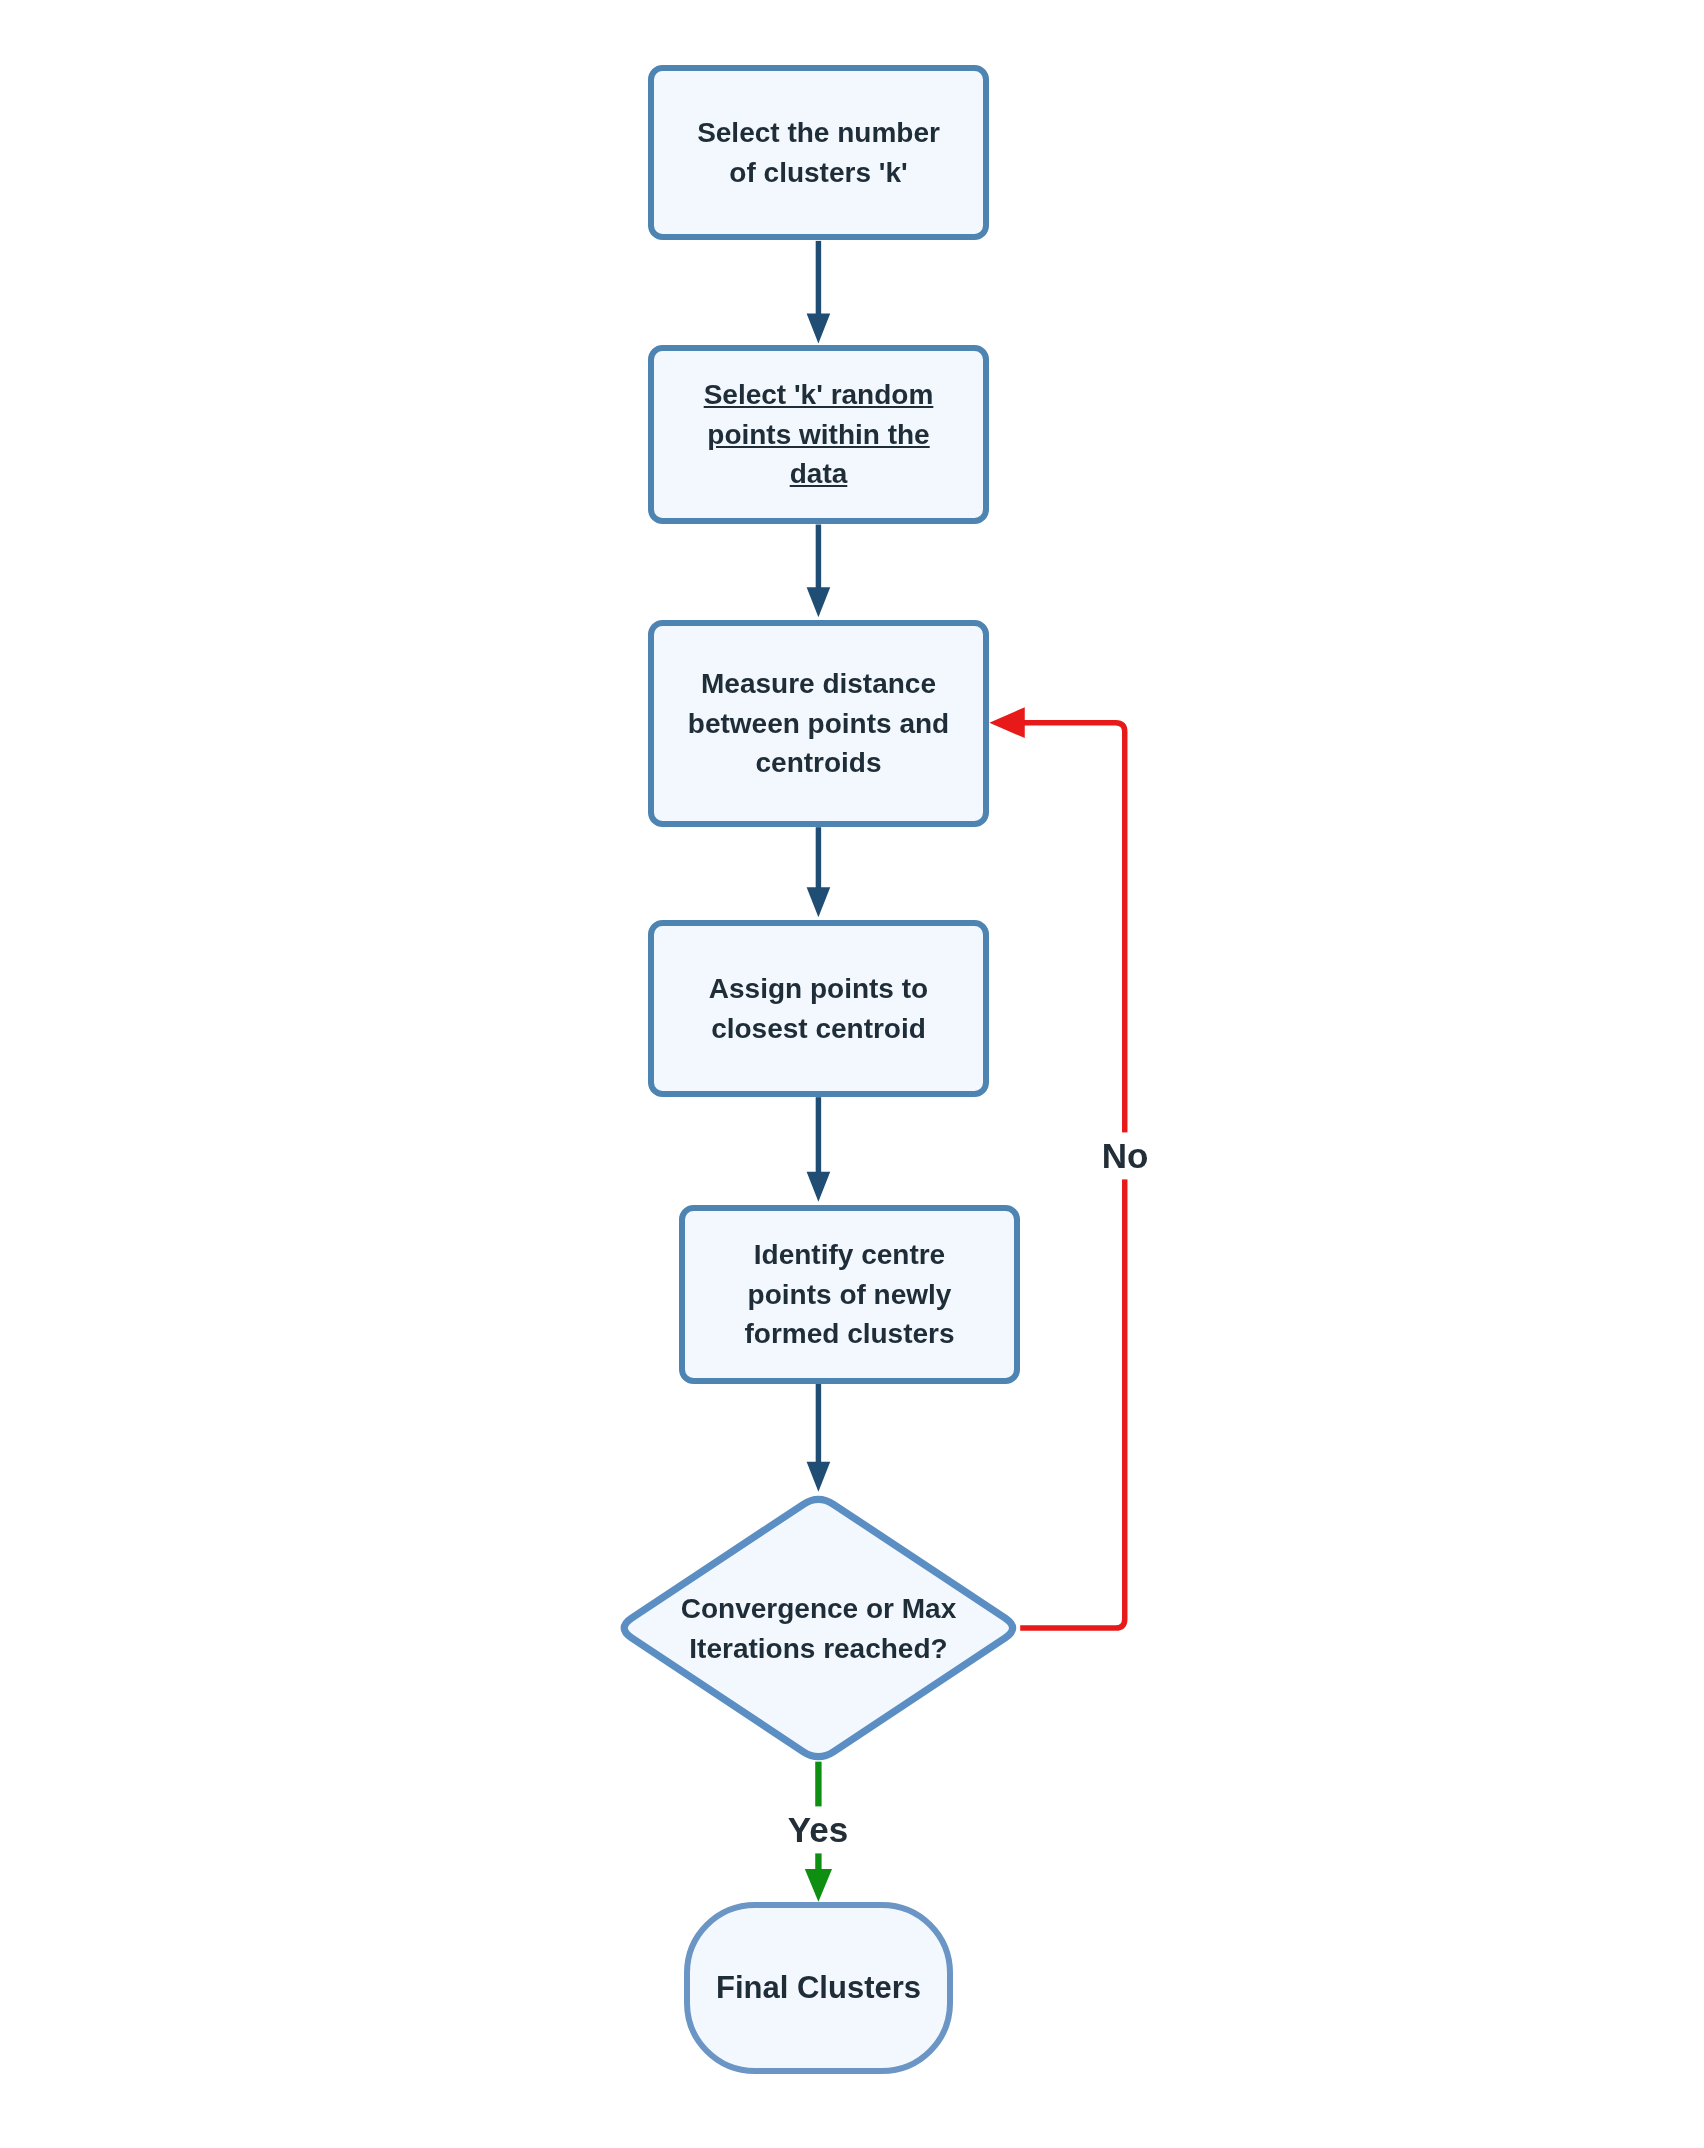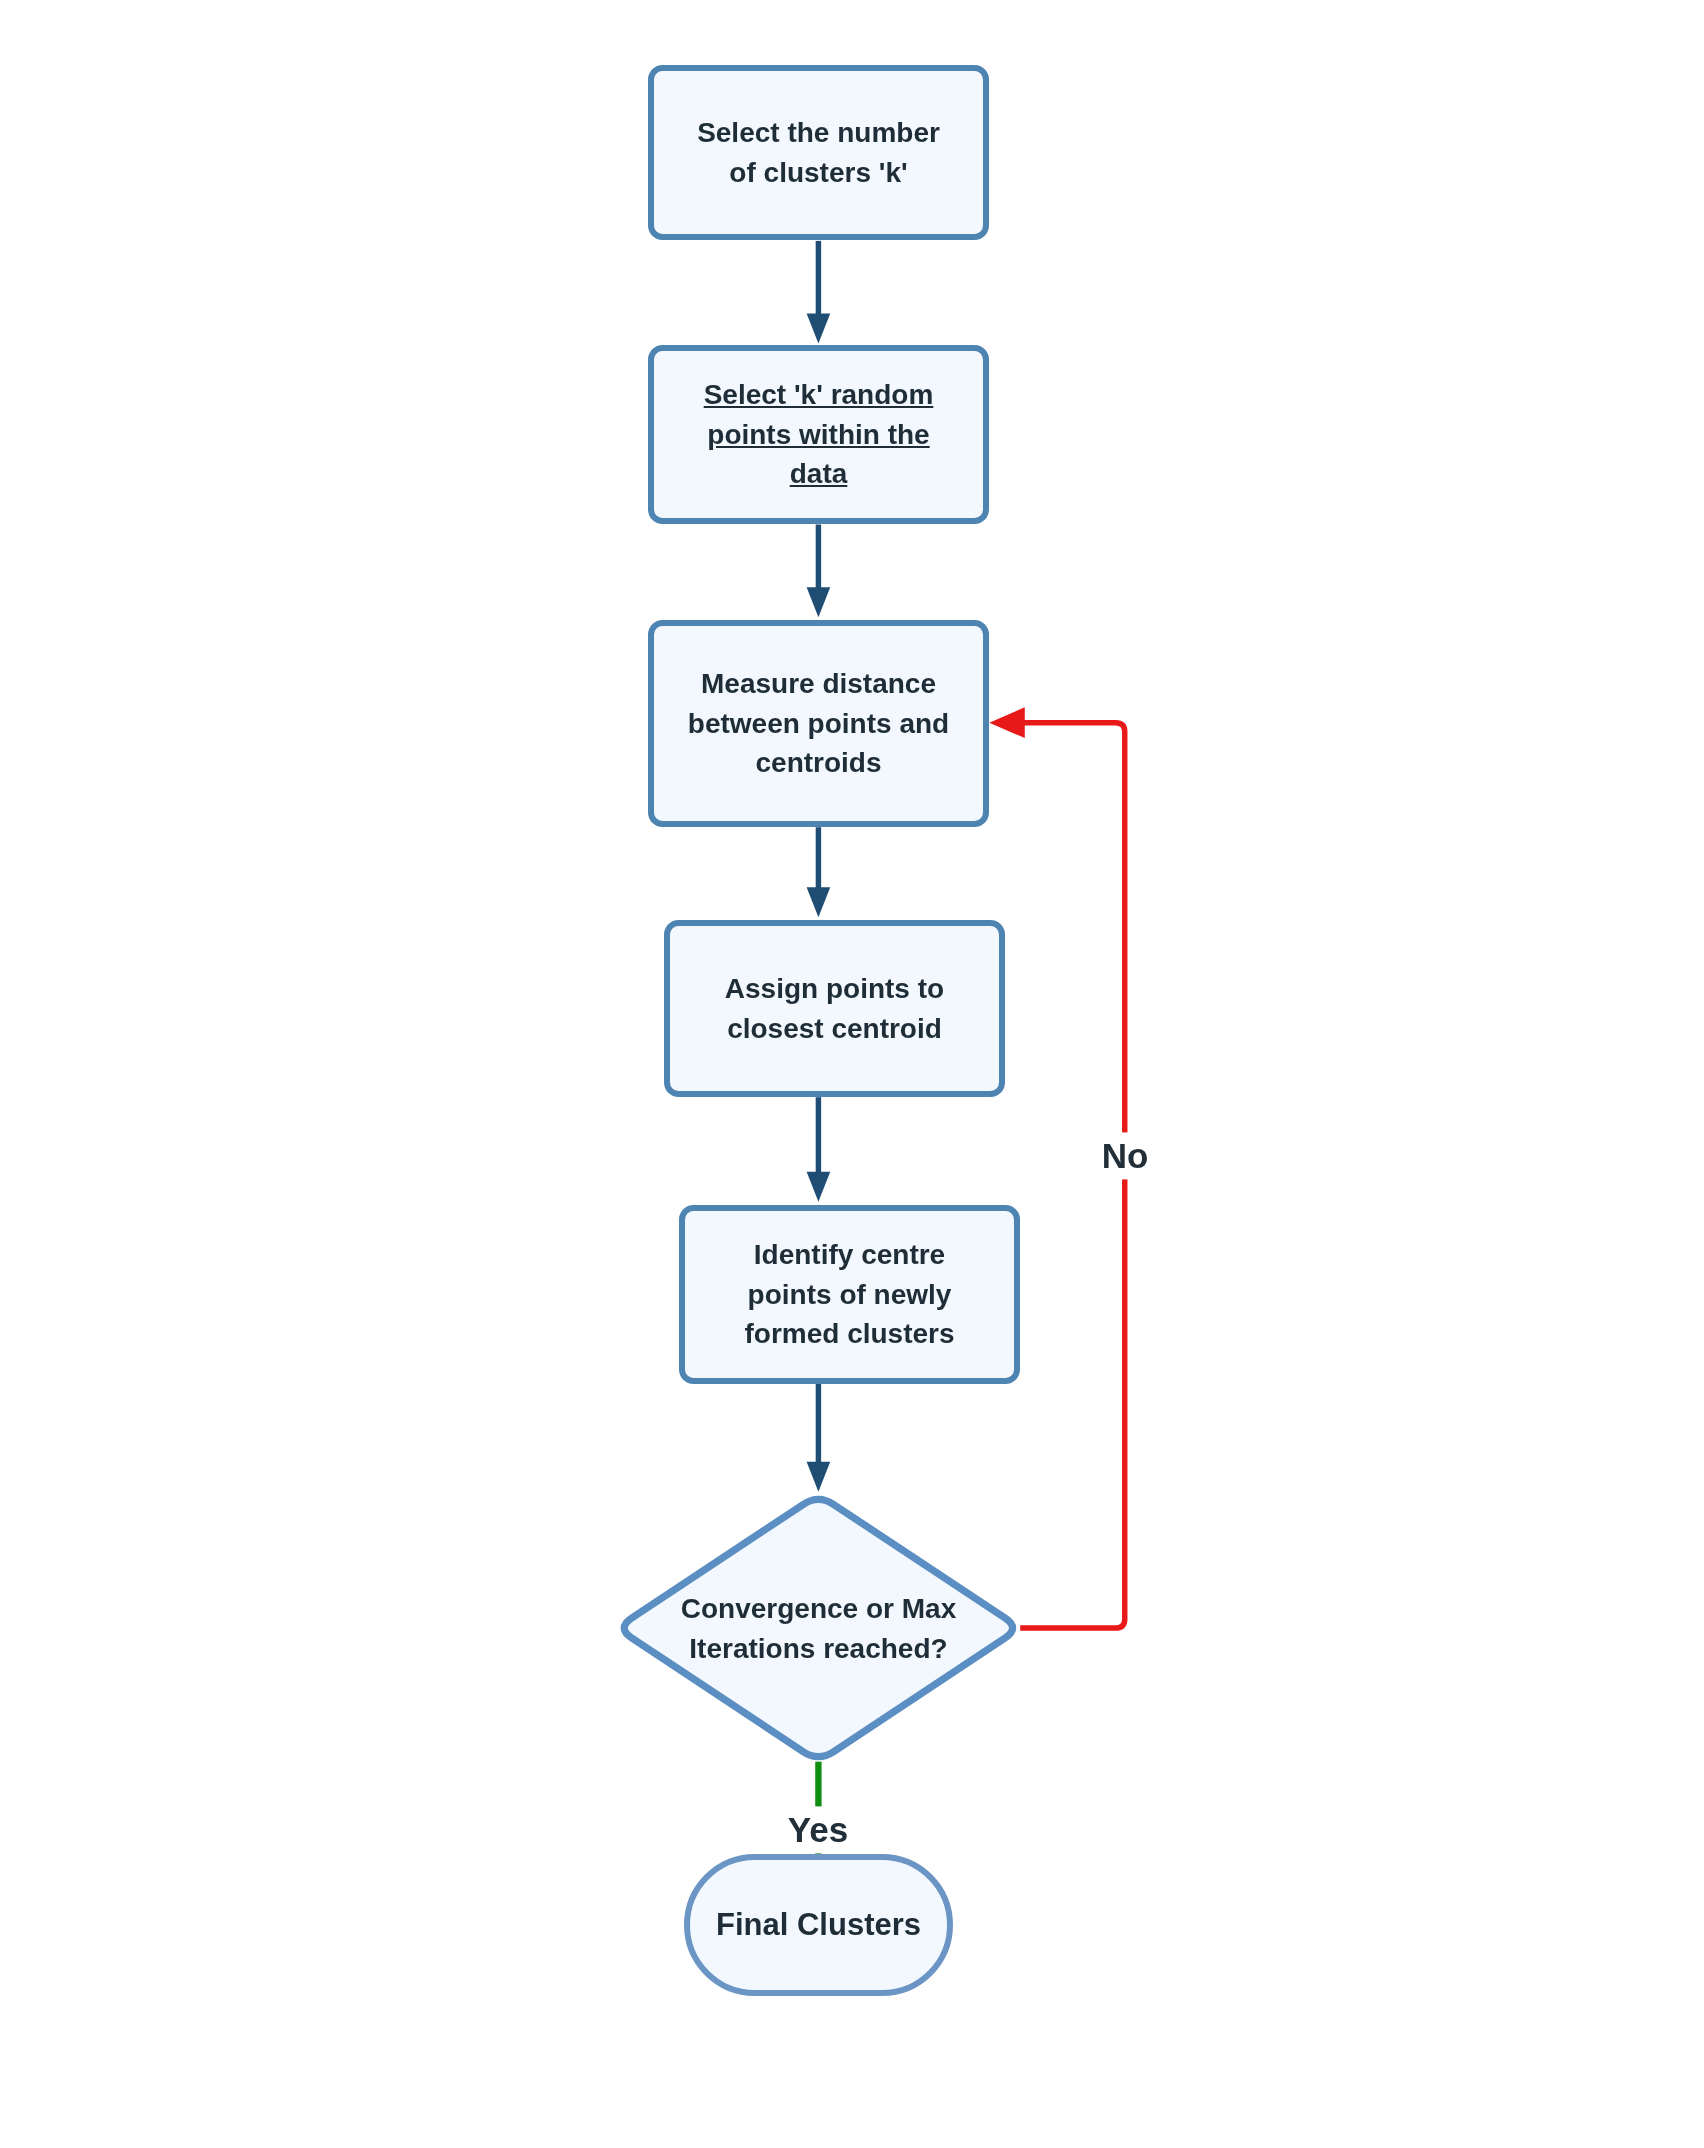--- a/index.html
+++ b/index.html
@@ -116,33 +116,33 @@
   </div>
 
   <div class="node process" style="left:648px; top:345px; width:341px; height:179px;text-decoration:underline;">
     <span>Select 'k' random points within the data</span>
   </div>
 
   <div class="node process" style="left:648px; top:620px; width:341px; height:207px;">
     <span>Measure distance between points and centroids</span>
   </div>
 
-  <div class="node process" style="left:648px; top:920px; width:341px; height:177px;margin-left:16px;">
+  <div class="node process" style="left:648px; top:920px; width:341px; height:177px;">
     <span>Assign points to closest centroid</span>
   </div>
 
   <div class="node process" style="left:648px; top:1205px; width:341px; height:179px;margin-left:31px;">
     <span>Identify centre points of newly formed clusters</span>
   </div>
 
   <div class="diamond-label">
     <span>Convergence or Max Iterations reached?</span>
   </div>
 
-  <div class="node terminator" style="left:684px; top:1854px; width:269px; height:142px;">
+  <div class="node terminator" style="left:684px; top:1902px; width:269px; height:172px;">
     <span>Final Clusters</span>
   </div>
 
   <div class="edge-label no-label">No</div>
   <div class="edge-label yes-label">Yes</div>
 
 </div>
 
 
 </body></html>

